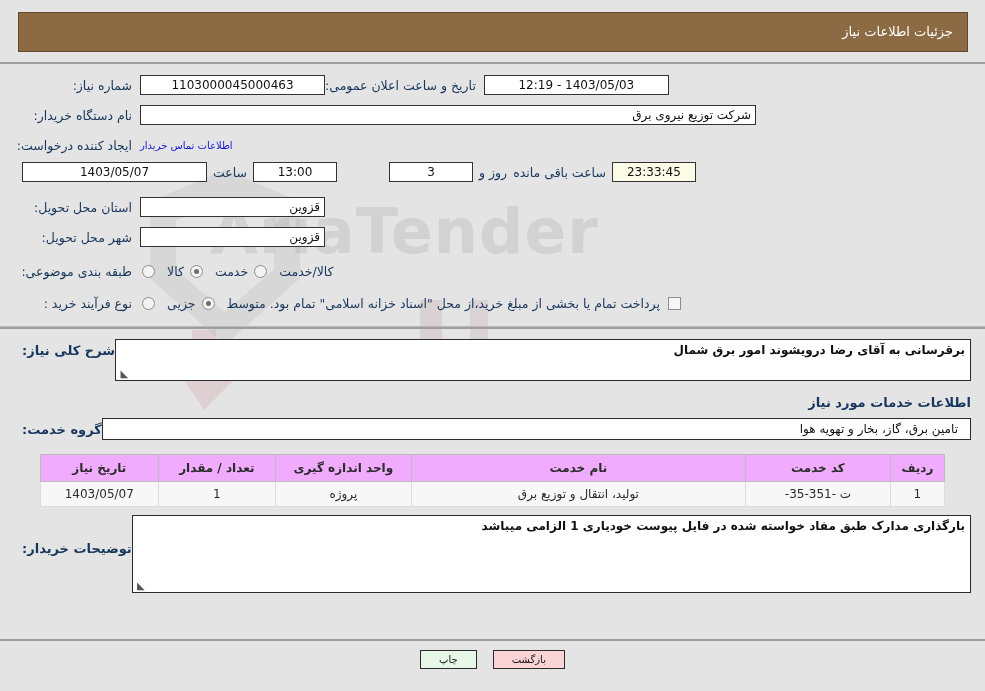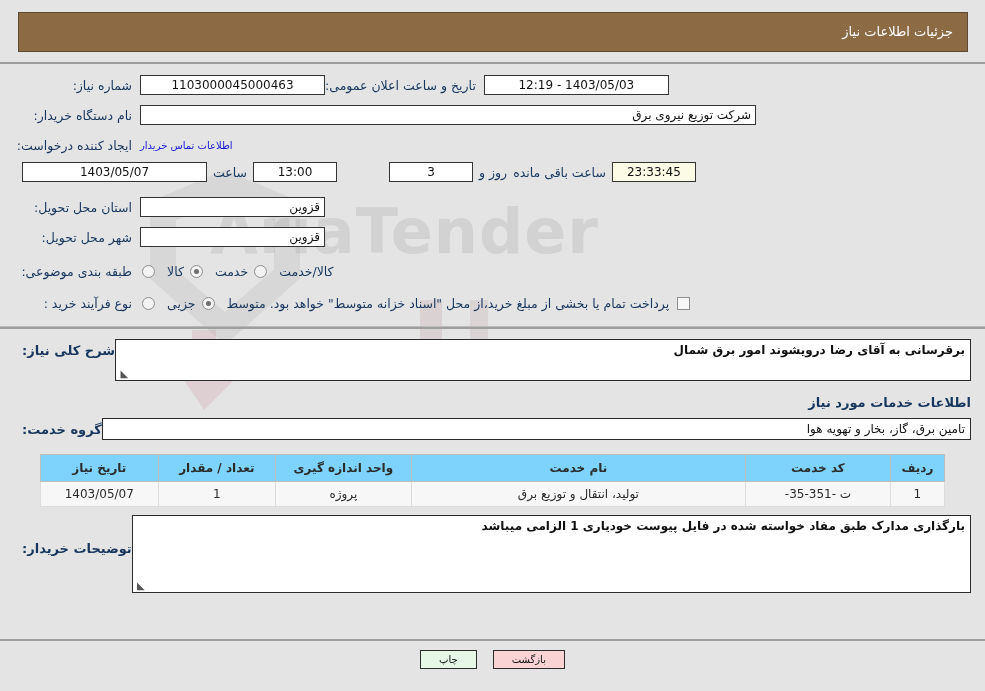--- a/index.html
+++ b/index.html
@@ -217,34 +217,34 @@
   }
   .group-lbl {
     font-weight: bold; color: #17365d; font-size: 13px;
     white-space: nowrap; padding-left: 8px;
   }
   .group-fld {
     flex: 1 1 auto;
     border: 1px solid #2b2b2b;
     background: #fff;
     height: 22px; line-height: 20px;
-    padding: 0 5px;
+    padding: 0 12px;
     font-size: 12px;
     text-align: right;
   }
 
   
   .tbl-wrap { padding: 4px 40px 6px 40px; }
   table {
     width: 100%;
     border-collapse: collapse;
     font-size: 12px;
   }
   thead th {
-    background: #7dd3fc;
+    background: #f0abfc;
     border: 1px solid #bdbdbd;
     color: #2b2b2b;
     font-weight: bold;
     padding: 6px 4px;
     text-align: center;
     font-size: 12px;
   }
   tbody td {
     background: #f7f7f7;
     border: 1px solid #dcdcdc;
@@ -362,21 +362,21 @@
           <span class="opt-label">خدمت</span>
           <span class="radio on"></span>
           <span class="opt-label">کالا</span>
           <span class="radio" style="margin-left:10px;"></span>
           <div class="lbl lbl-w">طبقه بندی موضوعی:</div>
         </div>
       </div>
 
       <div class="row" style="margin-top:6px;">
         <div style="margin-right:auto; display:flex; align-items:center;">
-          <span class="lbl" style="margin-right:6px; order:2;">پرداخت تمام یا بخشی از مبلغ خرید،از محل "اسناد خزانه متوسط" خواهد بود.</span>
+          <span class="lbl" style="margin-right:6px; order:2;">پرداخت تمام یا بخشی از مبلغ خرید،از محل "اسناد خزانه اسلامی" تمام بود.</span>
           <span class="chk" style="order:1;"></span>
         </div>
         <div style="display:flex; align-items:center;">
           <span class="opt-label">متوسط</span>
           <span class="radio on"></span>
           <span class="opt-label">جزیی</span>
           <span class="radio" style="margin-left:10px;"></span>
           <div class="lbl lbl-w">نوع فرآیند خرید :</div>
         </div>
       </div>

